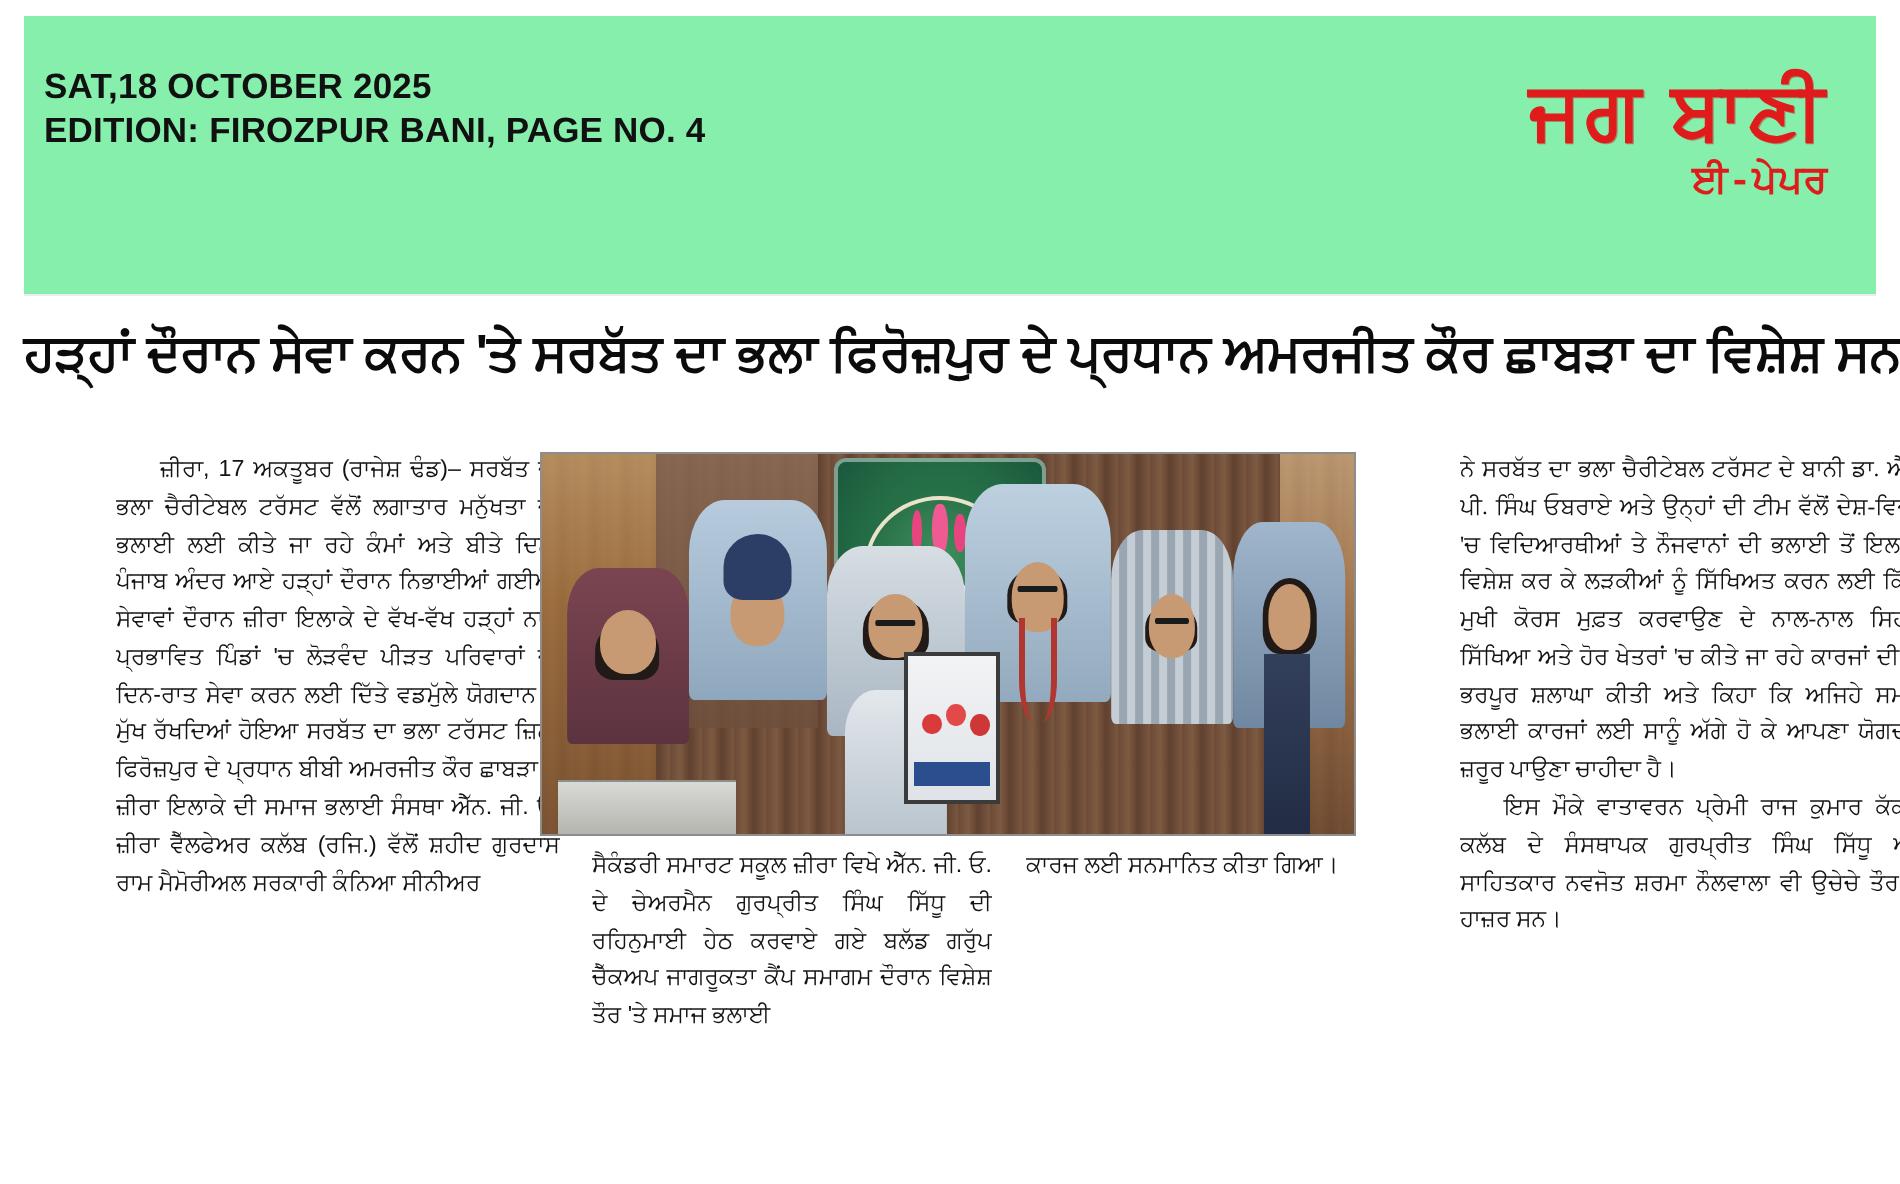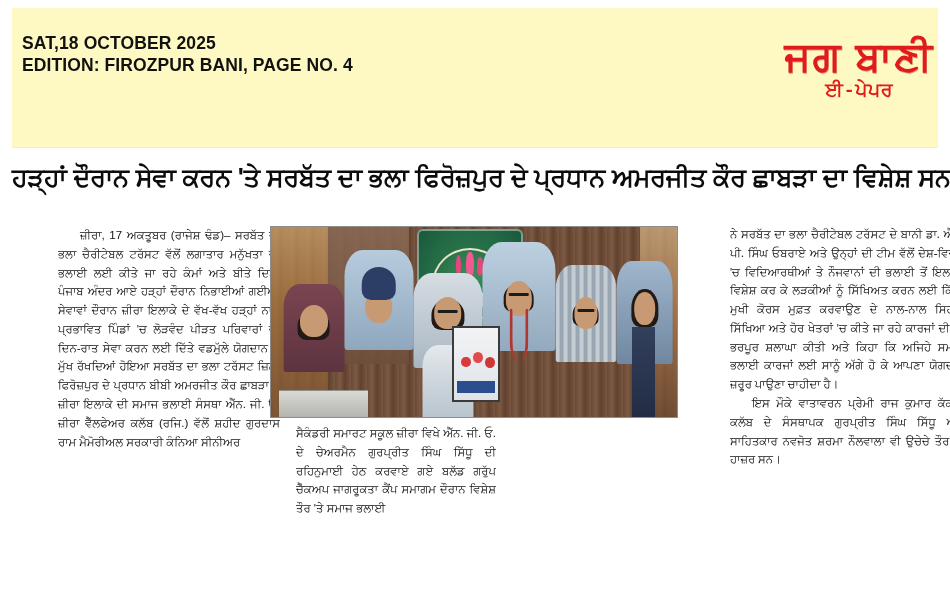--- a/index.html
+++ b/index.html
@@ -27,42 +27,42 @@
     height: 578px;
     background: #fbfbfb;
   }
 
   
   .masthead-strip {
     position: absolute;
     left: 0; top: 0;
     width: 926px;
     height: 139px;
-    background: #fef9c3;
+    background: #86efac;
   }
 
   .edition-block {
     position: absolute;
     left: 10px;
     top: 24px;
     line-height: 1.28;
   }
   .edition-line {
     font-size: 17.5px;
     font-weight: bold;
     letter-spacing: 0.1px;
     color: #111111;
     white-space: nowrap;
   }
 
   .logo-block {
     position: absolute;
-    right: 4px;
+    right: 24px;
     top: 28px;
-    text-align: center;
+    text-align: right;
     line-height: 1;
   }
   .logo-main {
     font-size: 40px;
     font-weight: bold;
     color: #e01b1b;
     letter-spacing: 2px;
     text-shadow: 0.6px 0.6px 0 rgba(200,20,20,0.45);
   }
   .logo-sub {
@@ -412,20 +412,21 @@
 
           </div>
         </div>
 
 
         <div class="col col-2">
           <p>ਸੈਕੰਡਰੀ ਸਮਾਰਟ ਸਕੂਲ ਜ਼ੀਰਾ ਵਿਖੇ ਐੱਨ. ਜੀ. ਓ. ਦੇ ਚੇਅਰਮੈਨ ਗੁਰਪ੍ਰੀਤ ਸਿੰਘ ਸਿੱਧੂ ਦੀ ਰਹਿਨੁਮਾਈ ਹੇਠ ਕਰਵਾਏ ਗਏ ਬਲੱਡ ਗਰੁੱਪ ਚੈੱਕਅਪ ਜਾਗਰੂਕਤਾ ਕੈਂਪ ਸਮਾਗਮ ਦੌਰਾਨ ਵਿਸ਼ੇਸ਼ ਤੌਰ 'ਤੇ ਸਮਾਜ ਭਲਾਈ</p>
         </div>
 
         <div class="col col-3">
+          <p>ਕਾਰਜ ਲਈ ਸਨਮਾਨਿਤ ਕੀਤਾ ਗਿਆ।</p>
         </div>
 
         <div class="col col-4">
           <p>ਨੇ ਸਰਬੱਤ ਦਾ ਭਲਾ ਚੈਰੀਟੇਬਲ ਟਰੱਸਟ ਦੇ ਬਾਨੀ ਡਾ. ਐੱਸ. ਪੀ. ਸਿੰਘ ਓਬਰਾਏ ਅਤੇ ਉਨ੍ਹਾਂ ਦੀ ਟੀਮ ਵੱਲੋਂ ਦੇਸ਼-ਵਿਦੇਸ਼ 'ਚ ਵਿਦਿਆਰਥੀਆਂ ਤੇ ਨੌਜਵਾਨਾਂ ਦੀ ਭਲਾਈ ਤੋਂ ਇਲਾਵਾ ਵਿਸ਼ੇਸ਼ ਕਰ ਕੇ ਲੜਕੀਆਂ ਨੂੰ ਸਿੱਖਿਅਤ ਕਰਨ ਲਈ ਕਿੱਤਾ ਮੁਖੀ ਕੋਰਸ ਮੁਫ਼ਤ ਕਰਵਾਉਣ ਦੇ ਨਾਲ-ਨਾਲ ਸਿਹਤ, ਸਿੱਖਿਆ ਅਤੇ ਹੋਰ ਖੇਤਰਾਂ 'ਚ ਕੀਤੇ ਜਾ ਰਹੇ ਕਾਰਜਾਂ ਦੀ ਵੀ ਭਰਪੂਰ ਸ਼ਲਾਘਾ ਕੀਤੀ ਅਤੇ ਕਿਹਾ ਕਿ ਅਜਿਹੇ ਸਮਾਜ ਭਲਾਈ ਕਾਰਜਾਂ ਲਈ ਸਾਨੂੰ ਅੱਗੇ ਹੋ ਕੇ ਆਪਣਾ ਯੋਗਦਾਨ ਜ਼ਰੂਰ ਪਾਉਣਾ ਚਾਹੀਦਾ ਹੈ।</p>
           <p class="indent">ਇਸ ਮੌਕੇ ਵਾਤਾਵਰਨ ਪ੍ਰੇਮੀ ਰਾਜ ਕੁਮਾਰ ਕੱਕੜ, ਕਲੱਬ ਦੇ ਸੰਸਥਾਪਕ ਗੁਰਪ੍ਰੀਤ ਸਿੰਘ ਸਿੱਧੂ ਅਤੇ ਸਾਹਿਤਕਾਰ ਨਵਜੋਤ ਸ਼ਰਮਾ ਨੌਲਵਾਲਾ ਵੀ ਉਚੇਚੇ ਤੌਰ 'ਤੇ ਹਾਜ਼ਰ ਸਨ।</p>
         </div>
 
       </div>
     </div>
   </div>

